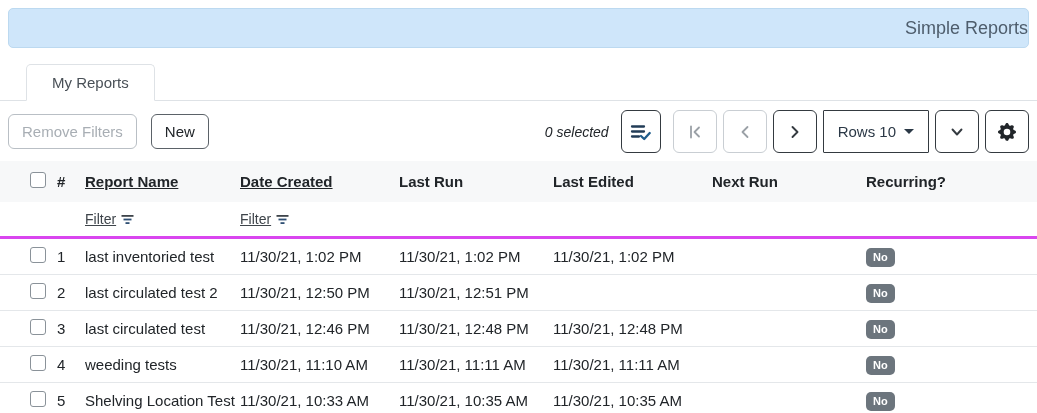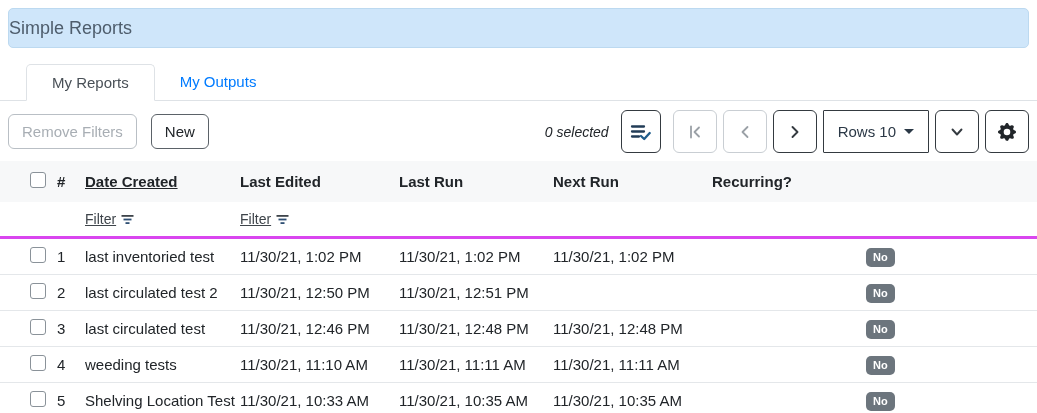--- a/index.html
+++ b/index.html
@@ -1,21 +1,21 @@
 <!DOCTYPE html>
 <html><head>
 <meta charset="utf-8">
 <style>
   * { margin:0; padding:0; box-sizing:border-box; }
   html,body { width:1037px; height:413px; overflow:hidden; background:#fff;
     font-family:"Liberation Sans","DejaVu Sans",sans-serif; color:#212529; }
 
   
   .title-bar { margin:8px; height:40px; background:#cfe6fa; border:1px solid #bcd9f0;
-    border-radius:5px; display:flex; align-items:center; justify-content:flex-start;
+    border-radius:5px; display:flex; align-items:center; justify-content:flex-end;
     font-size:18px; color:#4e5d6c; }
 
   
   .tabs { margin-top:16px; padding-left:26px; display:flex; border-bottom:1px solid #dee2e6; }
   .tab { padding:9px 25px; font-size:15px; cursor:pointer; }
   .tab.active { color:#495057; background:#fff; border:1px solid #dee2e6; border-bottom:1px solid #fff;
     border-radius:5px 5px 0 0; margin-bottom:-1px; }
   .tab.inactive { color:#007bff; }
 
   
@@ -57,21 +57,20 @@
 </style>
 </head>
 <body>
 
 <div class="title-bar">
   <span>Simple Reports</span>
 </div>
 
 <div class="tabs">
   <div class="tab active">My Reports</div>
-  <div class="tab inactive">My Outputs</div>
 </div>
 
 <div class="toolbar">
   <div class="toolbar-left">
     <button class="btn btn-disabled">Remove Filters</button>
     <button class="btn btn-dark-outline">New</button>
   </div>
   <div class="toolbar-right">
     <span class="selected-note">0 selected</span>
 
@@ -133,23 +132,24 @@
         </svg>
       </span>
     </button>
   </div>
 </div>
 
 <div>
   <div class="grid-row thead">
     <span class="cell"><input type="checkbox" style=""></span>
     <span class="cell">#</span>
+    <span class="cell sortable">Report Name</span>
     <span class="cell sortable">Date Created</span>
+    <span class="cell">Last Run</span>
     <span class="cell">Last Edited</span>
-    <span class="cell">Last Run</span>
     <span class="cell">Next Run</span>
     <span class="cell">Recurring?</span>
   </div>
 
   <div class="grid-row filter-row">
     <span class="cell"></span>
     <span class="cell"></span>
     <span class="cell filter-cell">
       <span>Filter</span>
       <span>

